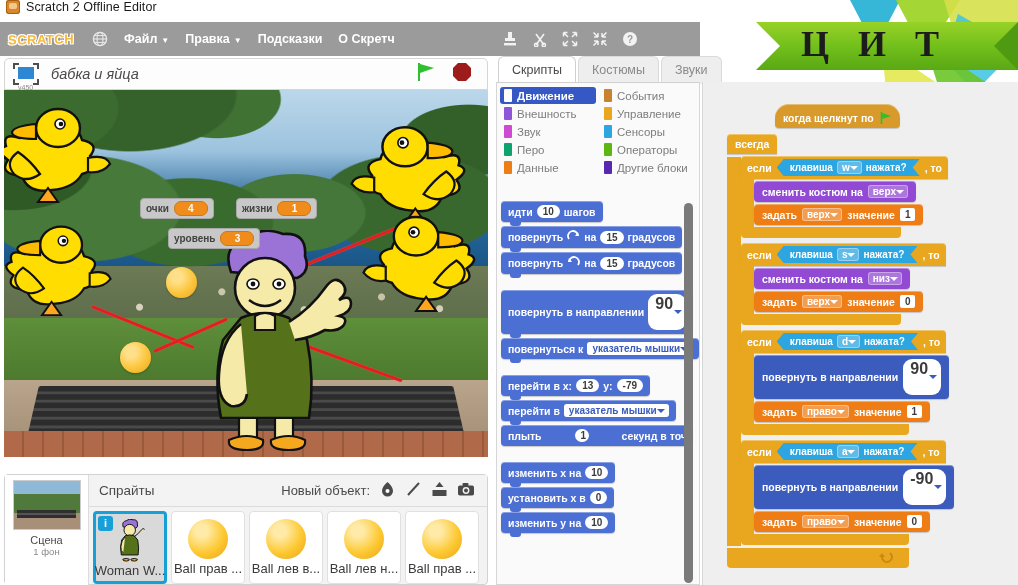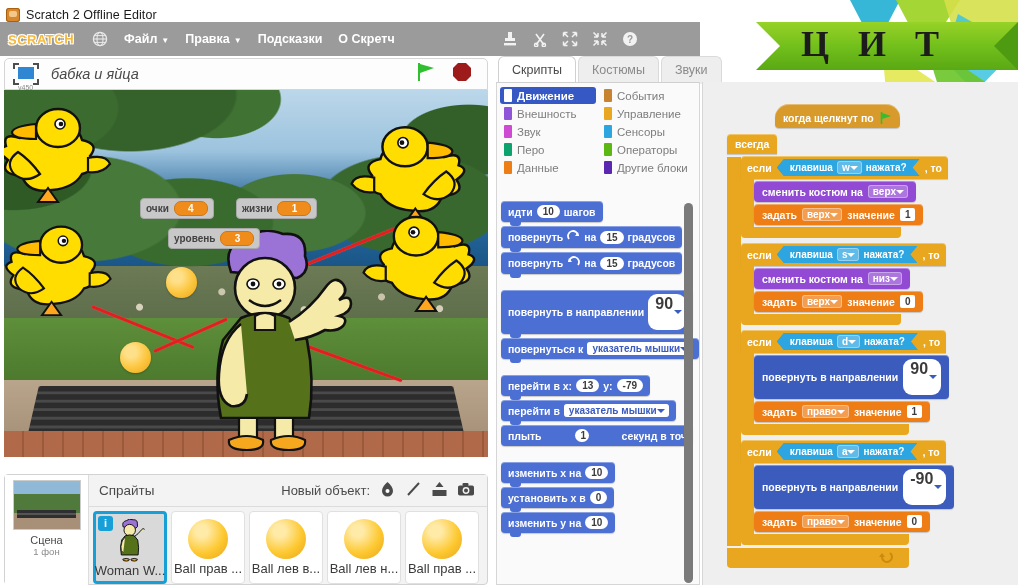--- a/index.html
+++ b/index.html
@@ -7,21 +7,21 @@
     width: 1018px; height: 585px;
     overflow: hidden;
     font-family: "Liberation Sans", sans-serif;
     background: #ffffff;
   }
   #app { position: relative; width: 1018px; height: 585px; overflow: hidden; background:#fff; }
 
   
   .titlebar {
     position:absolute; left:0; top:0; width:1018px; height:22px;
-    background:#ffffff; display:flex; align-items:flex-end; padding-left:6px;
+    background:#ffffff; display:flex; align-items:flex-start; padding-left:6px;
   }
   .titlebar .tb-icon {
     width:14px; height:14px; margin-right:6px; position:relative;
     border-radius:3px; background:#d8872c;
     box-shadow: inset 0 0 0 1px #a8600f;
   }
   .titlebar .tb-icon:after{
     content:""; position:absolute; left:3px; top:3px; width:8px;height:6px;
     background:#f3c98b; border-radius:2px;
   }

